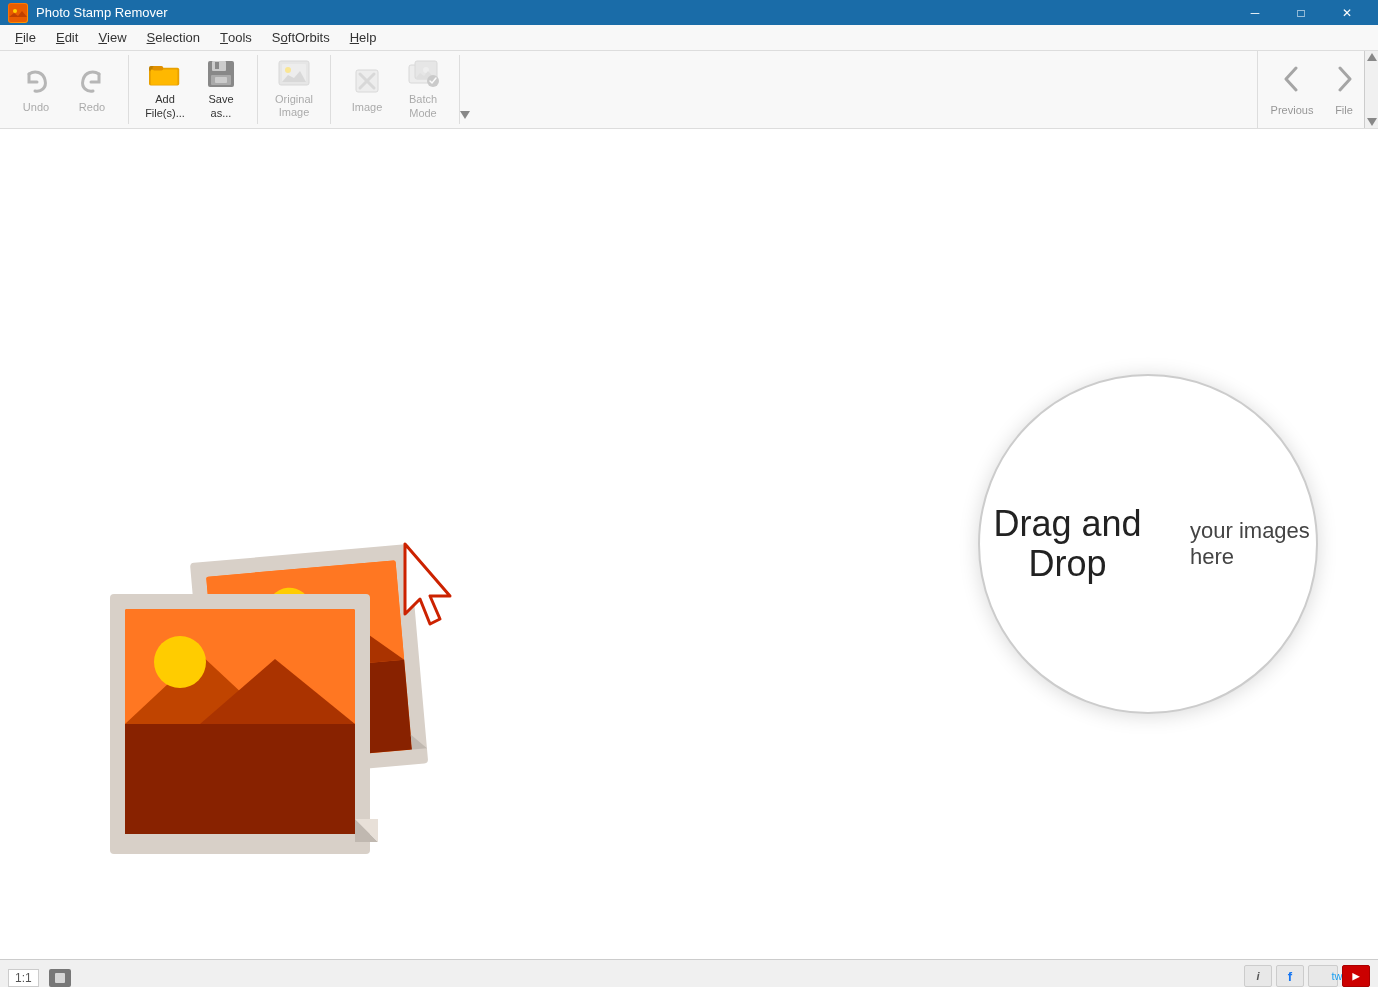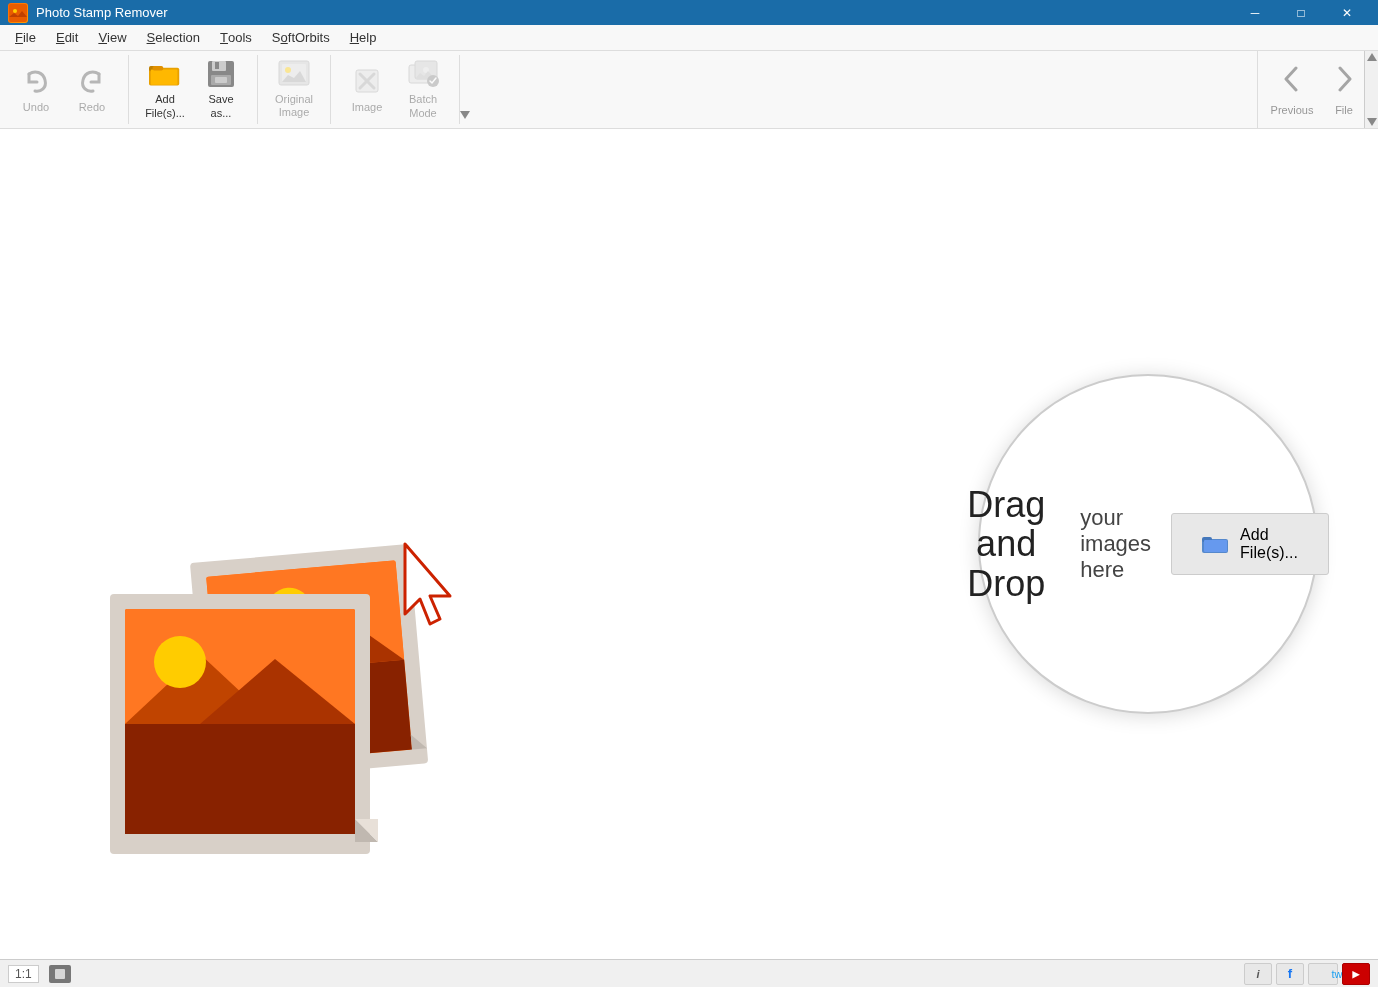--- a/index.html
+++ b/index.html
@@ -203,21 +203,21 @@
       transform: translateY(-10px);
       z-index: 5;
     }
 
     
     #status-bar {
       height: 28px;
       background: #f0f0f0;
       border-top: 1px solid #ccc;
       display: flex;
-      align-items: center;
+      align-items: flex-end;
       padding: 0 8px;
       font-size: 12px;
       color: #555;
       gap: 10px;
     }
     #status-bar .zoom-display {
       background: white;
       border: 1px solid #ccc;
       padding: 1px 6px;
       font-size: 12px;
@@ -445,29 +445,20 @@
 
       <path d="M15 10 L15 80 L30 65 L40 90 L50 85 L40 62 L60 62 Z" fill="white" stroke="#cc2200" stroke-width="3" stroke-linejoin="round"></path>
     </svg>
   </div>
 
   <div class="circle-overlay">
     <div class="drop-text-large">
       <span>Drag and Drop</span>
     </div>
     <div class="drop-text-small">your images here</div>
-    <div class="add-files-btn">
-
-      <svg width="28" height="22" viewBox="0 0 28 22" style="flex-shrink:0;">
-        <rect x="0" y="6" width="26" height="14" rx="2" fill="#5588cc"></rect>
-        <rect x="0" y="4" width="10" height="5" rx="2" fill="#4477bb"></rect>
-        <rect x="2" y="7" width="23" height="12" rx="1" fill="#6699ee"></rect>
-      </svg>
-      <span>Add File(s)...</span>
-    </div>
   </div>
 
 </div>
 
 <div id="status-bar">
   <div class="zoom-display">1:1</div>
   <div style="width:22px; height:18px; background:#777; border-radius:2px; display:flex; align-items:center; justify-content:center;">
     <svg width="14" height="14" viewBox="0 0 14 14">
         <rect x="2" y="2" width="10" height="10" rx="1" fill="white" opacity="0.7"></rect>
       </svg>

